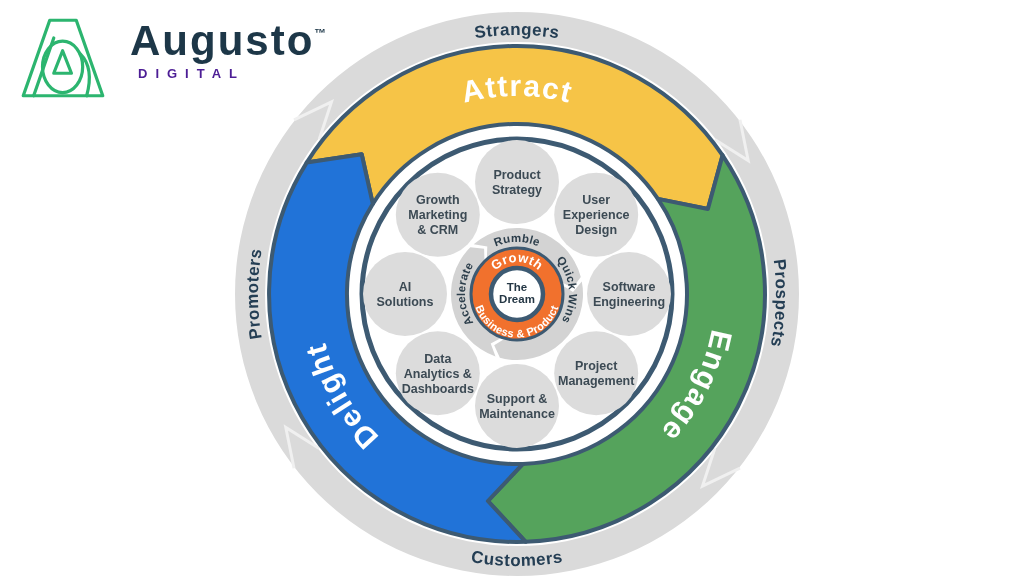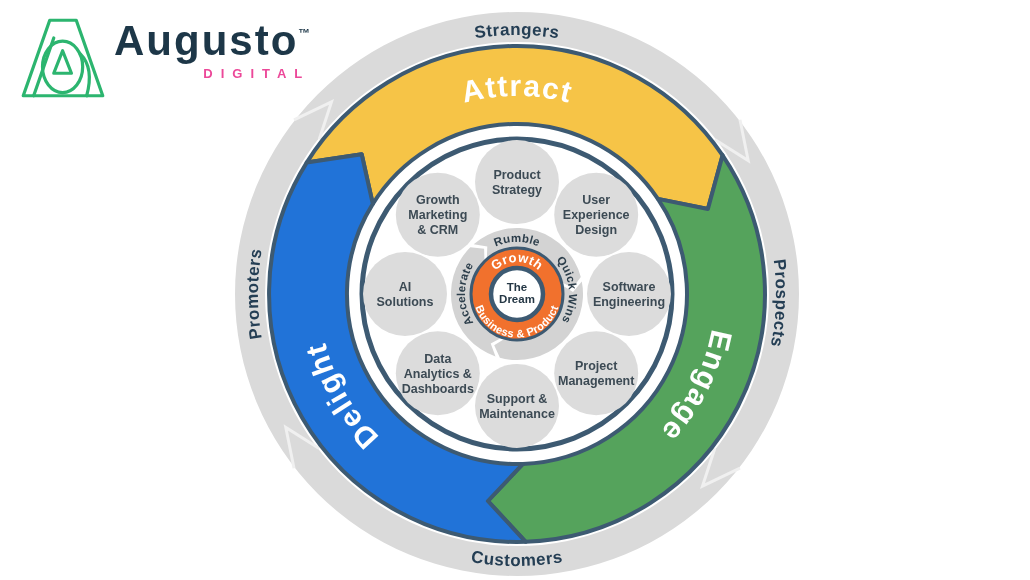--- a/index.html
+++ b/index.html
@@ -1,23 +1,23 @@
 <!DOCTYPE html>
 <html><head>
 <meta charset="utf-8">
 <style>
   html,body{margin:0;padding:0;background:#fff;}
   .canvas{position:relative;width:1030px;height:580px;background:#fff;overflow:hidden;
           font-family:"Liberation Sans",sans-serif;}
   .logo{position:absolute;left:12px;top:8px;display:flex;align-items:flex-start;}
   .logo-mark{width:102px;height:100px;}
-  .logo-text{padding-top:12px;text-align:right;}
+  .logo-text{margin-left:16px;padding-top:12px;text-align:left;}
   .brand-row{font-weight:bold;font-size:42px;letter-spacing:2px;color:#1D3748;line-height:1;}
   .brand-row sup{font-size:12px;font-weight:bold;letter-spacing:0;vertical-align:18px;}
-  .brand-sub{margin-top:4px;font-weight:bold;font-size:13px;letter-spacing:8px;color:#ec4899;padding-left:8px;}
+  .brand-sub{margin-top:4px;font-weight:bold;font-size:13px;letter-spacing:8px;color:#4c1d95;padding-left:8px;}
   #wheel{position:absolute;left:0;top:0;}
 </style>
 </head>
 <body>
 
 <div class="canvas">
 
   <svg id="wheel" width="1030" height="580" viewBox="0 0 1030 580">
       <defs>
         <clipPath id="innerclip">

